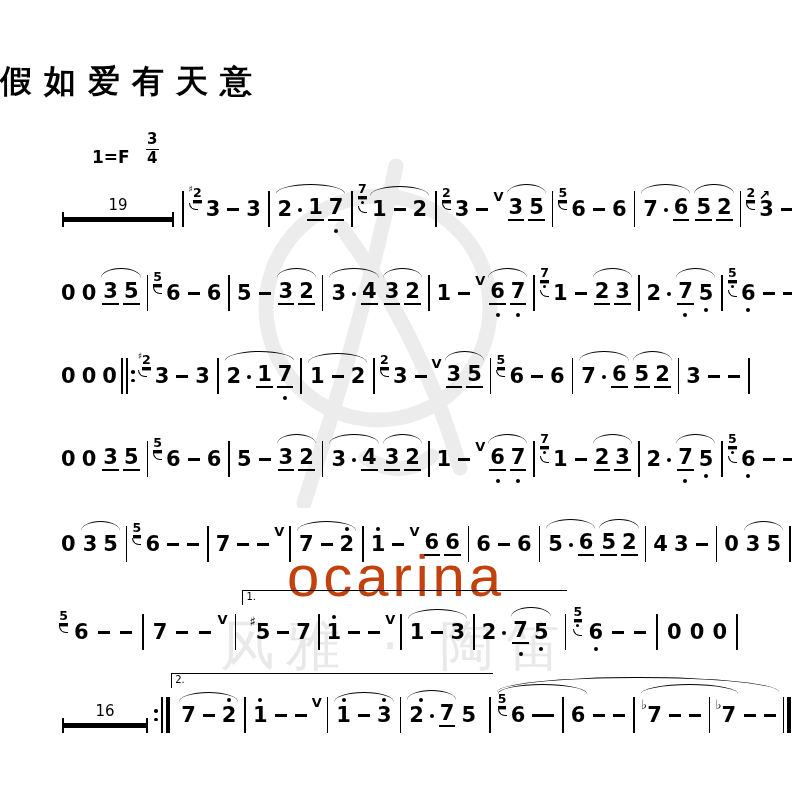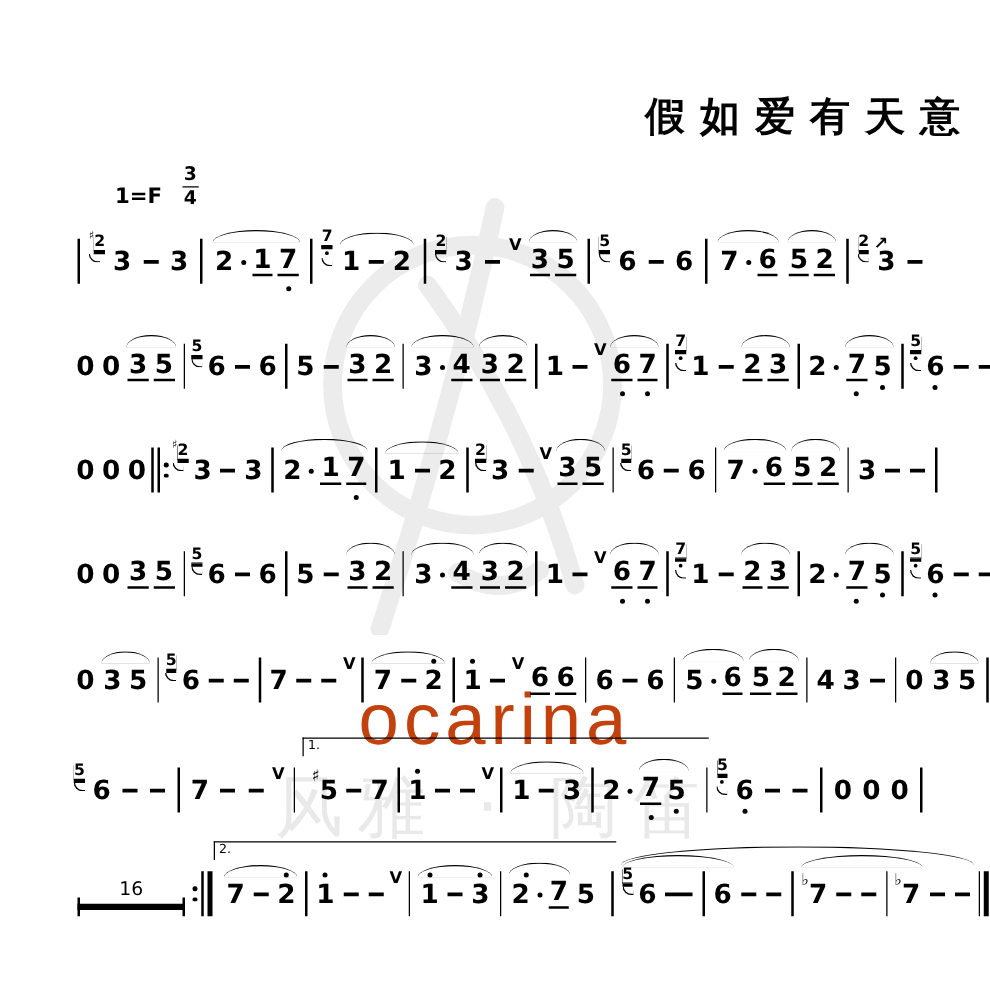--- a/index.html
+++ b/index.html
@@ -6,21 +6,21 @@
   .page{position:relative;width:792px;height:791px;background:#fff;overflow:hidden;
         font-family:"DejaVu Sans","Liberation Sans",sans-serif;color:#000;}
   
   .wm-logo{position:absolute;left:246px;top:158px;z-index:0;}
   .wm-brand{position:absolute;left:0;right:0;top:542px;text-align:center;font-size:58px;
             color:#c2410c;letter-spacing:4px;z-index:0;font-family:"Liberation Sans",sans-serif;}
   .wm-cn{position:absolute;left:0;right:0;top:610px;text-align:center;font-size:54px;
          color:#e9e9e9;letter-spacing:12px;z-index:0;}
   .content{position:absolute;inset:0;z-index:1;}
   
-  .title{position:absolute;top:60px;left:0;right:0;margin:12px;text-align:right;
+  .title{position:absolute;top:60px;left:0;right:0;margin:0;text-align:left;
          font-size:32px;font-weight:bold;letter-spacing:12px;}
   .subtitle{position:absolute;top:110px;left:0;right:0;text-align:center;font-size:16px;letter-spacing:2px;}
   .keysig{position:absolute;left:92px;top:132px;font-size:17px;font-weight:bold;display:flex;align-items:flex-end;}
   .tsig{display:inline-flex;flex-direction:column;align-items:center;font-size:15px;line-height:1.05;
         margin-left:16px;font-weight:bold;}
   .tline{display:block;width:13px;height:1.6px;background:#000;margin:1px 0;}
   .credit{position:absolute;right:84px;top:136px;font-size:17px;}
   
   .mline{position:absolute;left:58px;right:50px;display:flex;align-items:center;
          justify-content:space-between;height:50px;}
@@ -97,20 +97,24 @@
       <span>1=F</span>
       <span class="tsig">
         <span>3</span>
         <i class="tline"></i>
         <span>4</span>
       </span>
     </div>
 
     <div id="score">
       <div class="mline l1">
+          <div class="mr" style="width: 112px;">
+            <span class="mrn">19</span>
+            <div class="mrline"></div>
+          </div>
           <div class="bar"></div>
           <span class="g">
             <span class="grow">
               <span class="gacc">♯</span>
               <span class="gd ul2">2</span>
             </span>
             <span class="ghook"></span>
           </span>
           <span class="n">
             <span class="d">3</span>

